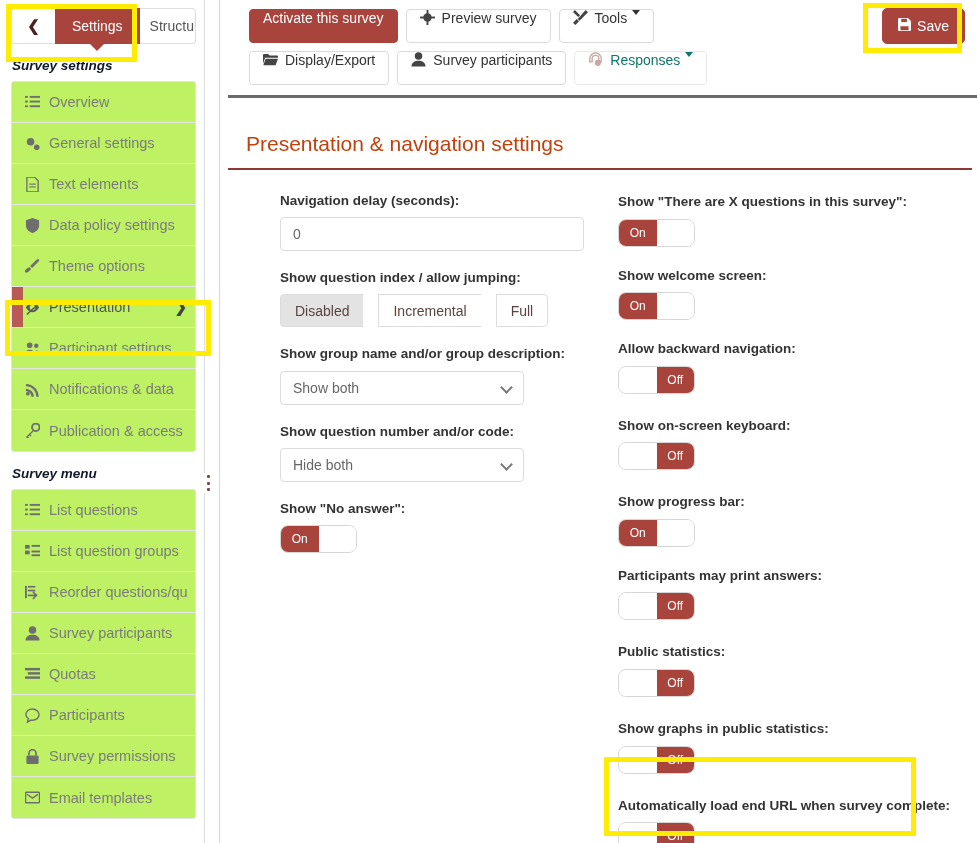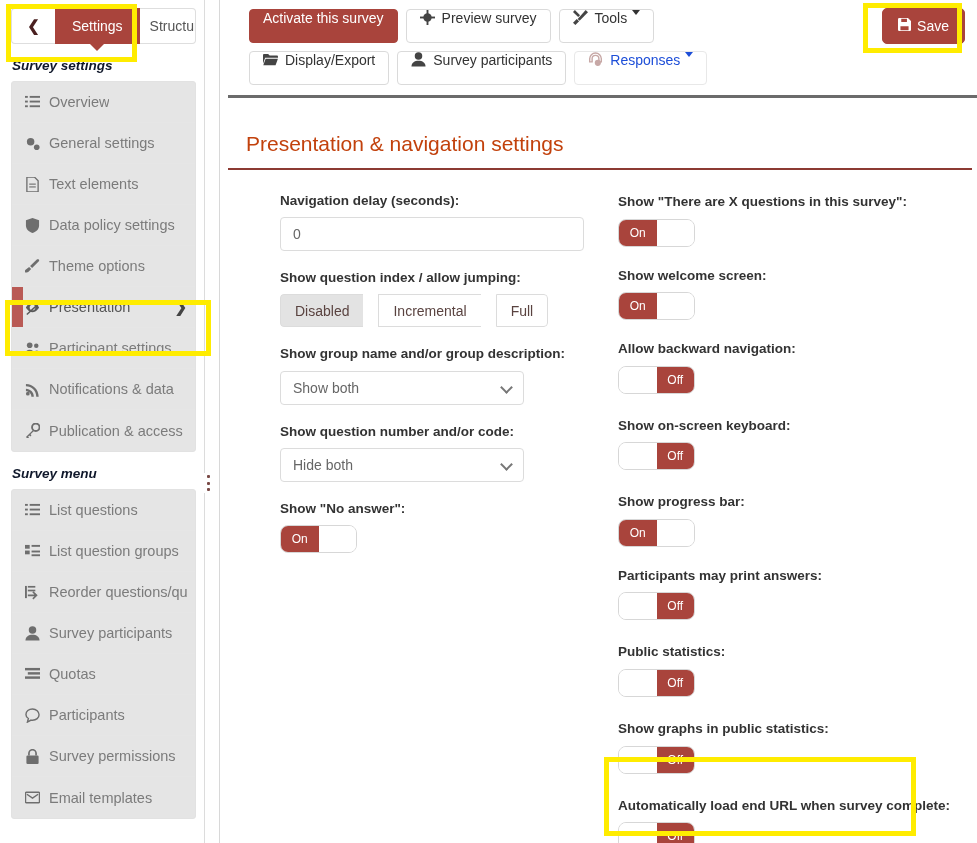--- a/index.html
+++ b/index.html
@@ -72,21 +72,21 @@
     font-size: 13.5px;
     font-weight: bold;
     color: #0f172a;
     padding: 14px 0 8px 12px;
     font-style: italic;
   }
   .menu-list {
     border: 1px solid #e2e2e2;
     border-radius: 3px;
     margin: 0 8px 0 11px;
-    background: #e5e5e5;
+    background: #bef264;
   }
   .menu-item {
     position: relative;
     height: 41px;
     display: flex; align-items: center;
     padding: 0 8px 0 13px;
     border-bottom: 1px solid #e6e6e6;
     color: #7b7b7b;
     font-size: 14.5px;
     white-space: nowrap;
@@ -139,21 +139,21 @@
     display: inline-flex; align-items: flex-start;
     padding: 0 13px;
     font-size: 14px;
     color: #333;
     white-space: nowrap;
   }
   .btn .bi { margin-right: 7px; font-size: 13px; color: #444; display: inline-flex; }
   .btn.primary {
     background: #a9443c; border-color: #a9443c; color: #fff; font-weight: normal;
   }
-  .btn.disabled { color: #1d4ed8; border-color: #e8e8e8; }
+  .btn.disabled { color: #0f766e; border-color: #e8e8e8; }
   .btn.disabled .bi { color: #c7a8a6; }
   .caret {
     display: inline-block; margin-left: 5px;
     width: 0; height: 0;
     border-left: 4px solid transparent;
     border-right: 4px solid transparent;
     border-top: 5px solid currentColor;
   }
   .save-wrap { position: absolute; right: 12px; top: 8px; }
   .btn-save {

